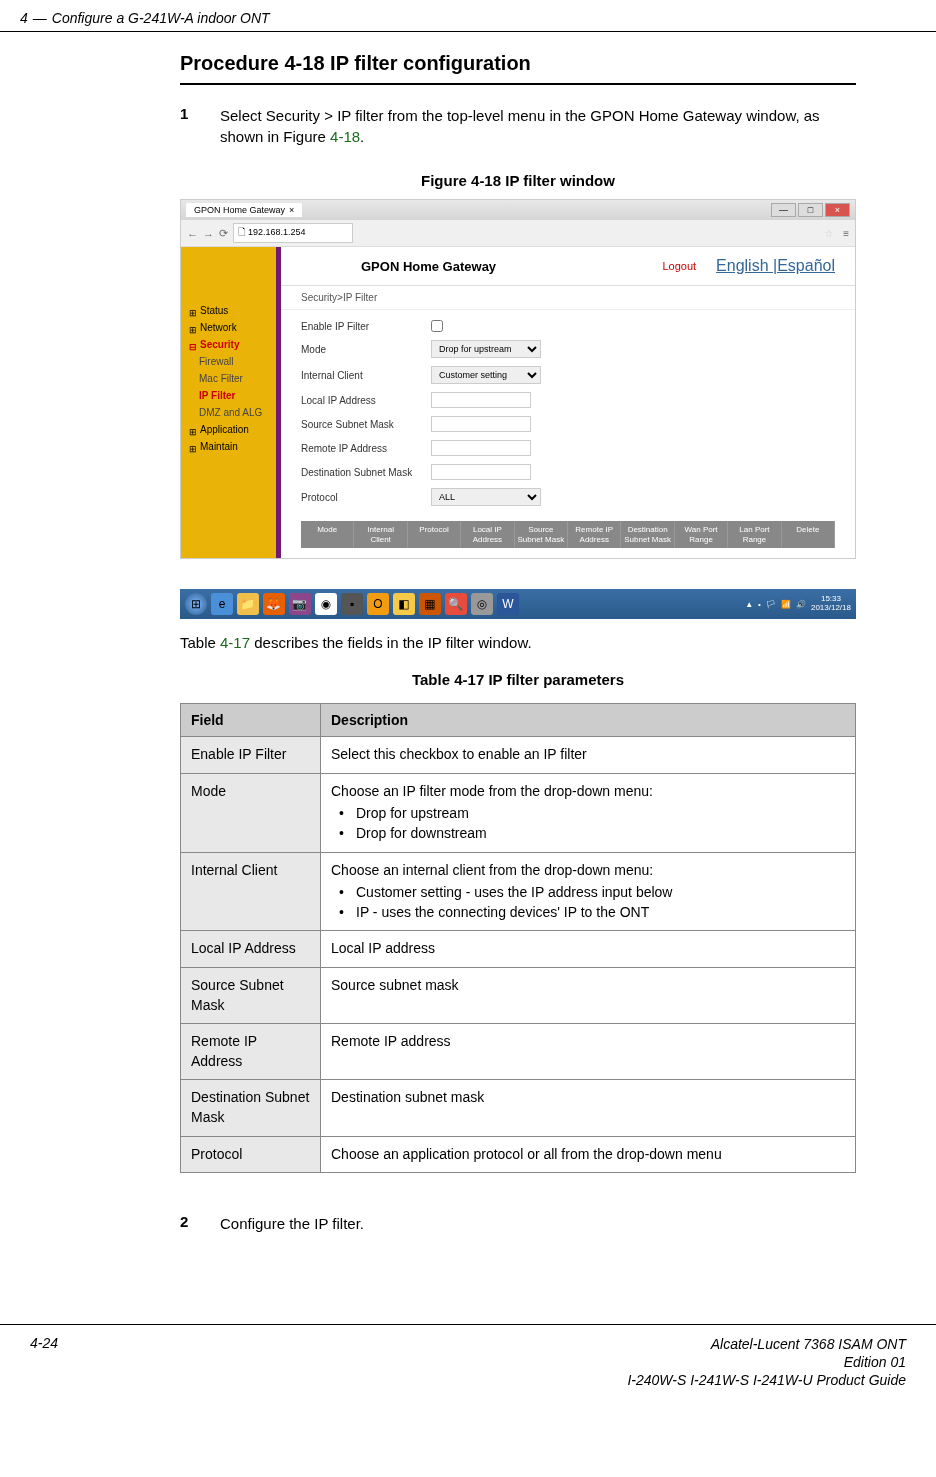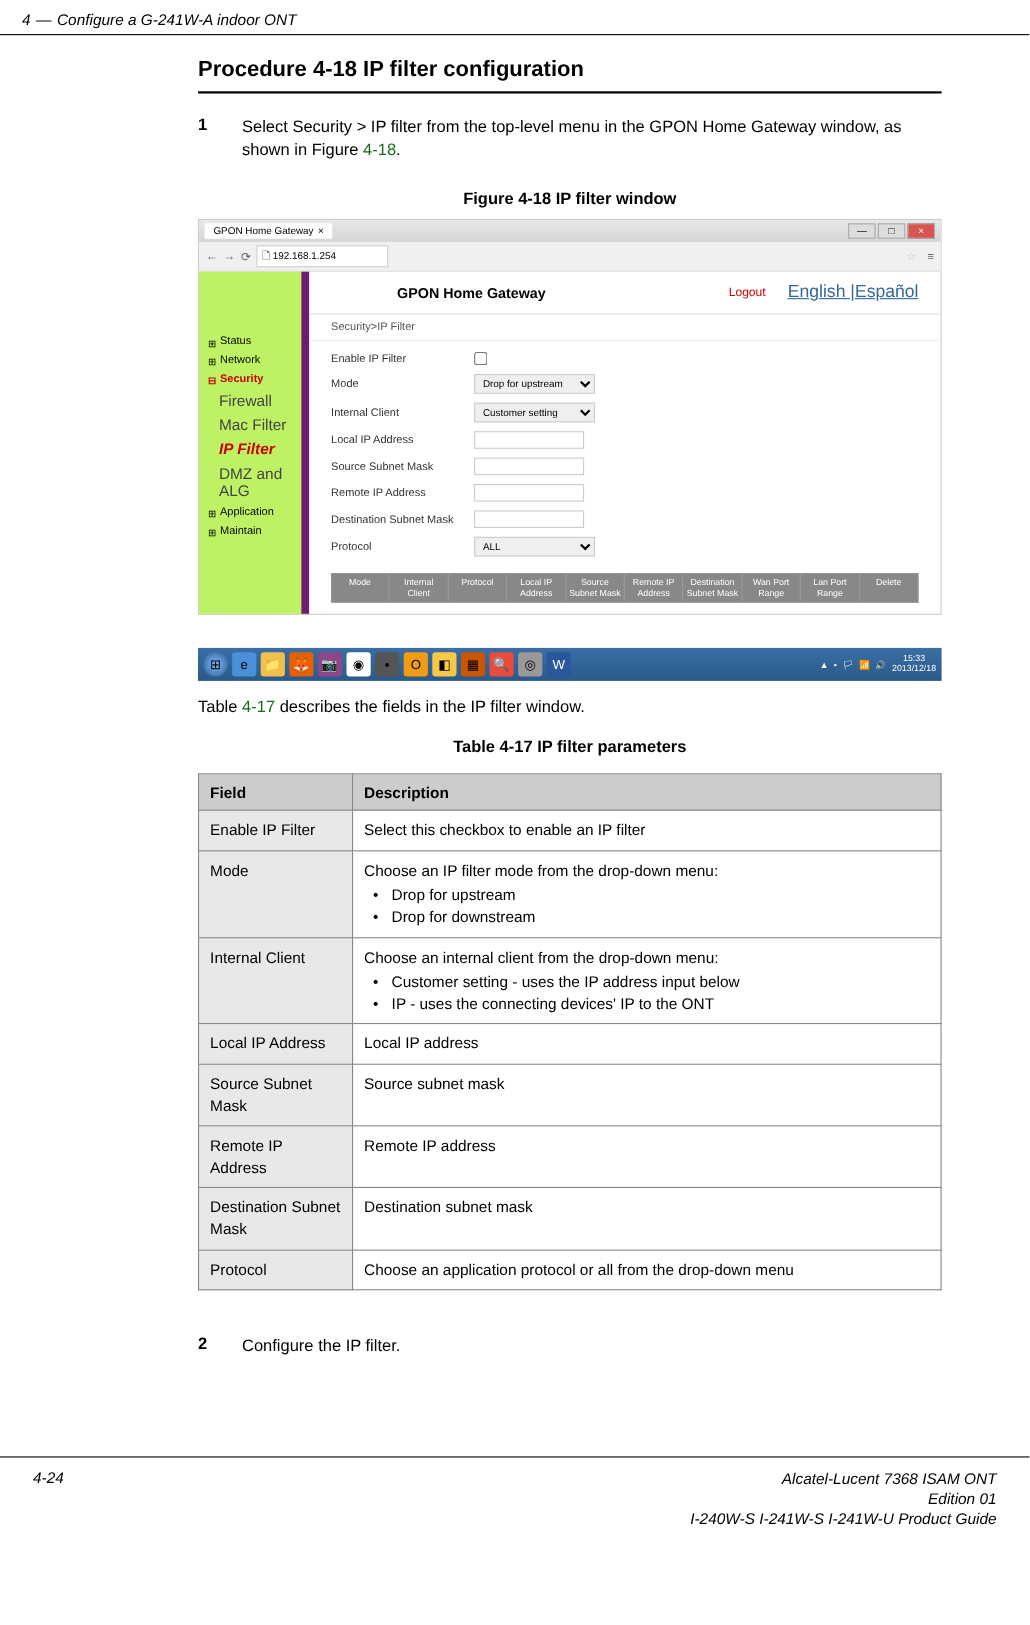--- a/index.html
+++ b/index.html
@@ -22,24 +22,24 @@
     .tab-close { display: inline-block; }
     .window-controls { margin-left: auto; display: flex; gap: 2px; }
     .win-btn { width: 25px; height: 14px; background: #ddd; border: 1px solid #aaa; display: flex; align-items: center; justify-content: center; font-size: 9px; }
     .win-btn.close { background: #d9534f; color: #fff; }
     .browser-addr { display: flex; align-items: center; background: #f0f0f0; padding: 3px 6px; font-size: 10px; gap: 5px; border-bottom: 1px solid #ddd; }
     .addr-icon { font-size: 11px; color: #666; }
     .addr-input { flex: 0 1 120px; background: #fff; border: 1px solid #ccc; padding: 1px 4px; font-size: 9px; }
     .addr-star { margin-left: auto; color: #ccc; }
     .addr-menu { color: #666; margin-left: 5px; }
     .gpon-page { display: flex; min-height: 280px; font-size: 10px; }
-    .gpon-sidebar { width: 100px; background: #bef264; padding: 5px 0; border-right: 7px solid #701a75; }
+    .gpon-sidebar { width: 100px; background: #eab308; padding: 5px 0; border-right: 5px solid #701a75; }
     .gpon-nav-item { padding: 3px 8px; font-size: 10px; display: flex; align-items: center; gap: 3px; }
-    .gpon-nav-item.sub { padding-left: 18px; font-size: 14px; color: #444; }
-    .gpon-nav-item.active { color: #c00; font-weight: bold; font-style: italic; }
+    .gpon-nav-item.sub { padding-left: 18px; font-size: 10px; color: #444; }
+    .gpon-nav-item.active { color: #c00; font-weight: bold; }
     .gpon-nav-item.security { color: #c00; font-weight: bold; }
     .nav-icon { width: 8px; height: 8px; display: inline-block; }
     .nav-icon.plus::before { content: "⊞"; font-size: 9px; }
     .nav-icon.minus::before { content: "⊟"; font-size: 9px; }
     .gpon-main { flex: 1; padding: 0; }
     .gpon-header { display: flex; align-items: center; padding: 10px 20px; border-bottom: 1px solid #ddd; }
     .gpon-title { font-size: 13px; font-weight: bold; flex: 1; padding-left: 60px; }
     .gpon-logout { color: #c00; font-size: 11px; margin-right: 20px; }
     .gpon-lang { color: #369; font-size: 16px; text-decoration: underline; }
     .gpon-breadcrumb { padding: 6px 20px; font-size: 10px; border-bottom: 1px solid #eee; color: #555; }

